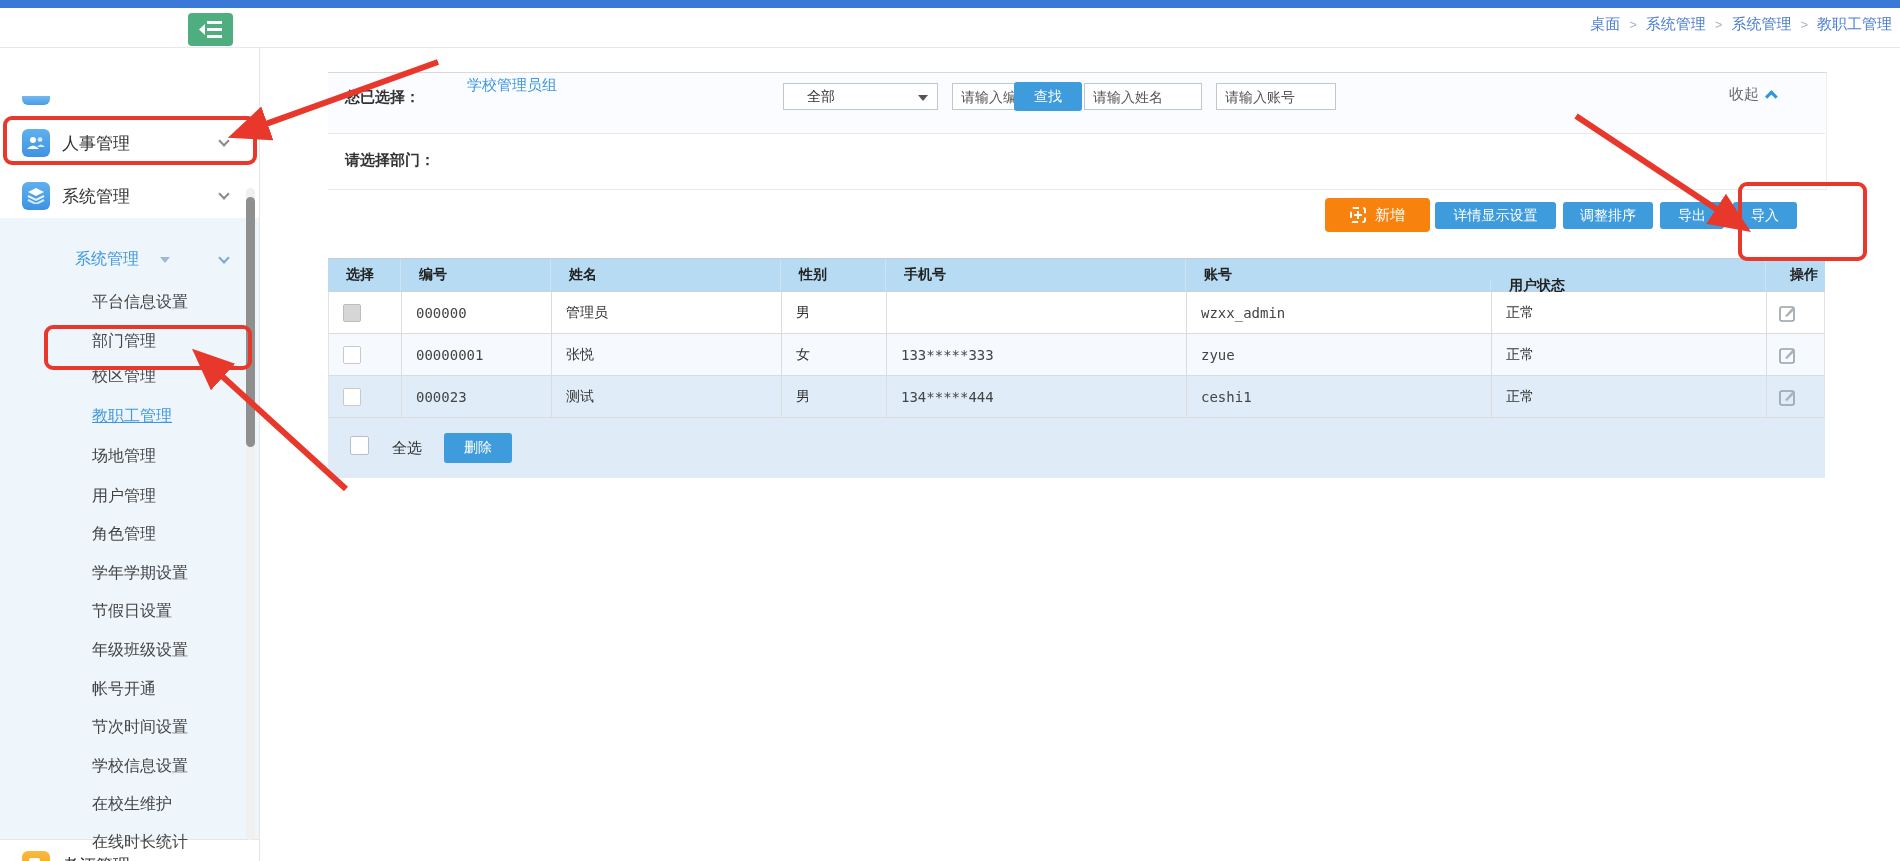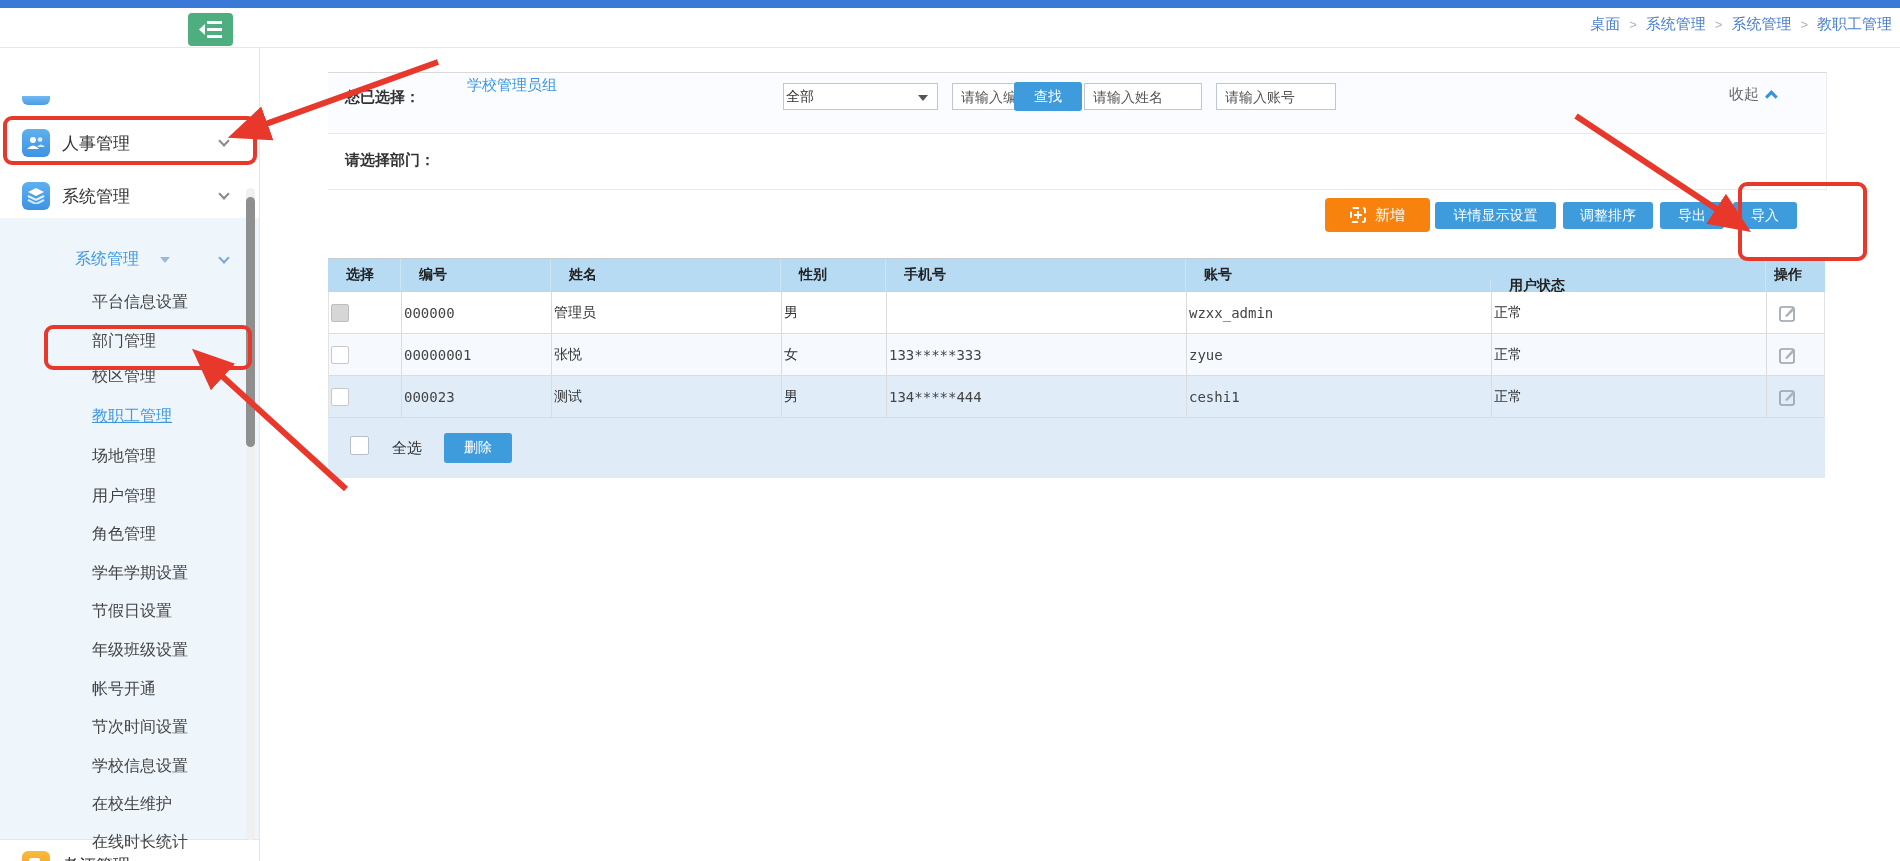--- a/index.html
+++ b/index.html
@@ -29,21 +29,21 @@
   .sub-item { position:absolute; left:92px; font-size:16px; color:#444; cursor:pointer; white-space:nowrap; }
   .sub-item.active { color:#3e97e0; text-decoration:underline; }
   .scroll-track { position:absolute; left:246px; top:140px; width:9px; height:652px; background:#f0f0f0; border-radius:5px; }
   .scroll-thumb { position:absolute; left:246px; top:149px; width:9px; height:250px; background:#8f8f8f; border-radius:5px; }
   .clipped-item { position:absolute; left:22px; top:48px; width:28px; height:9px; background:linear-gradient(180deg,#72b9f0,#4a9ce6); border-radius:0 0 6px 6px; }
 
   
   .filter-panel { position:absolute; left:328px; top:72px; width:1499px; height:118px; border-top:1px solid #d9d9d9; border-bottom:1px solid #e9e9e9; border-right:1px solid #ededed; background:#fff; }
   .filter-row1 { position:absolute; left:0; top:0; width:1497px; height:61px; background:#fafcff; border-bottom:1px solid #e8e8e8; }
   .f-label { position:absolute; font-size:15px; font-weight:bold; color:#333; }
-  .select-box { position:absolute; left:455px; top:10px; width:155px; height:27px; background:#fff; border:1px solid #c0c8cf; display:flex; align-items:center; padding-left:2px; font-size:14px; color:#333; cursor:pointer; }
+  .select-box { position:absolute; left:455px; top:10px; width:155px; height:27px; background:#fff; border:1px solid #c0c8cf; display:flex; align-items:center; padding-left:23px; font-size:14px; color:#333; cursor:pointer; }
   .select-caret { position:absolute; right:9px; top:11px; width:0; height:0; border-left:5px solid transparent; border-right:5px solid transparent; border-top:6px solid #555; }
   .f-input { position:absolute; top:10px; height:27px; width:118px; border:1px solid #c0c8cf; background:#fff; font-size:14px; color:#333; padding-left:8px; font-family:"Liberation Sans","DejaVu Sans",sans-serif; }
   .f-input::placeholder { color:#555; opacity:1; }
   .btn-blue { background:#3e9bdc; color:#fff; border:none; border-radius:3px; font-size:14px; cursor:pointer; font-family:"Liberation Sans","DejaVu Sans",sans-serif; }
   .search-btn { position:absolute; left:686px; top:9px; width:68px; height:29px; }
   .collapse-link { position:absolute; right:48px; top:12px; font-size:15px; color:#666; cursor:pointer; }
   .chev-up { display:inline-block; width:9px; height:9px; border-left:3px solid #2f96dd; border-top:3px solid #2f96dd; transform:rotate(45deg) translateY(3px); margin-left:10px; }
   .dept-link { position:absolute; left:467px; top:76px; font-size:15px; color:#3e97e0; cursor:pointer; }
 
   
@@ -51,21 +51,21 @@
   .add-btn { position:absolute; left:1325px; top:198px; width:105px; height:34px; background:#f7820d; color:#fff; border:none; border-radius:4px; font-size:15px; cursor:pointer; display:flex; align-items:center; justify-content:center; gap:9px; font-family:"Liberation Sans","DejaVu Sans",sans-serif; }
   .plus-ico { width:16px; height:16px; border:2px dashed #fff; border-radius:3px; position:relative; }
   .plus-ico:before { content:""; position:absolute; left:5px; top:2px; width:2px; height:8px; background:#fff; }
   .plus-ico:after { content:""; position:absolute; left:2px; top:5px; width:8px; height:2px; background:#fff; }
 
   
   .thead { position:absolute; left:328px; top:258px; width:1497px; height:34px; background:#b6dbf3; border-top:1px solid #c7cdd3; border-bottom:1px solid #c9d3dc; display:flex; }
   .th { font-size:14px; font-weight:bold; color:#222; display:flex; align-items:center; padding-left:18px; border-left:1px solid #cfe4f3; }
   .th:first-child { border-left:none; }
   .trow { position:absolute; left:328px; width:1497px; height:42px; display:flex; border-bottom:1px solid #dcdcdc; border-left:1px solid #e3e3e3; border-right:1px solid #e3e3e3; }
-  .td { font-size:14px; color:#333; display:flex; align-items:center; padding-left:2px; border-left:1px solid #dcdcdc; overflow:hidden; }
+  .td { font-size:14px; color:#333; display:flex; align-items:center; padding-left:14px; border-left:1px solid #dcdcdc; overflow:hidden; }
   .td:first-child { border-left:none; }
   .mono { font-family:"DejaVu Sans Mono","Liberation Mono",monospace; font-size:14px; color:#444; }
   .cb { width:18px; height:18px; border:1px solid #c9c9c9; background:#fff; border-radius:2px; cursor:pointer; }
   .cb.gray { background:#d6d6d6; border-color:#bdbdbd; }
   .edit-ico { cursor:pointer; }
 
   
   .tfoot { position:absolute; left:328px; top:418px; width:1497px; height:60px; background:#dfecf8; }
   .fo-cb { position:absolute; left:22px; top:18px; width:19px; height:19px; background:#fff; border:1px solid #b9bfc6; border-radius:2px; cursor:pointer; }
   .fo-label { position:absolute; left:64px; top:21px; font-size:15px; color:#333; }
@@ -190,21 +190,21 @@
   <button class="btn-blue tb-btn" style="left:1733px; width:64px;">导入</button>
 
   <div class="thead">
     <div class="th" style="width:72px;">选择</div>
     <div class="th" style="width:150px;">编号</div>
     <div class="th" style="width:230px;">姓名</div>
     <div class="th" style="width:105px;">性别</div>
     <div class="th" style="width:300px;">手机号</div>
     <div class="th" style="width:305px;">账号</div>
     <div class="th" style="width:275px;margin-top:21px;">用户状态</div>
-    <div class="th" style="width:58px; padding-left:8px;">操作</div>
+    <div class="th" style="width:58px; padding-left:24px;">操作</div>
   </div>
 
   <div class="trow" style="top:292px; background:#ffffff;">
     <div class="td" style="width:72px;">
         <span class="cb gray"></span>
       </div>
     <div class="td mono" style="width:150px;">000000</div>
     <div class="td" style="width:230px;">管理员</div>
     <div class="td" style="width:105px;">男</div>
     <div class="td mono" style="width:300px;"></div>

